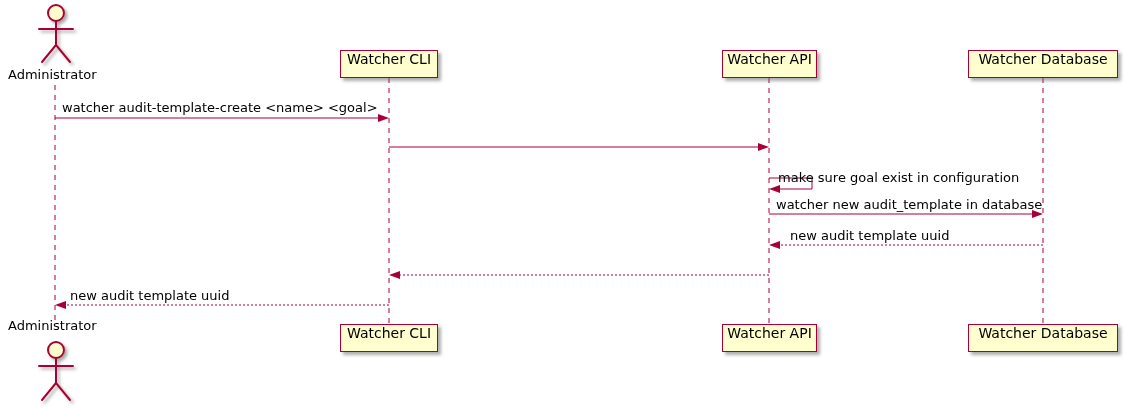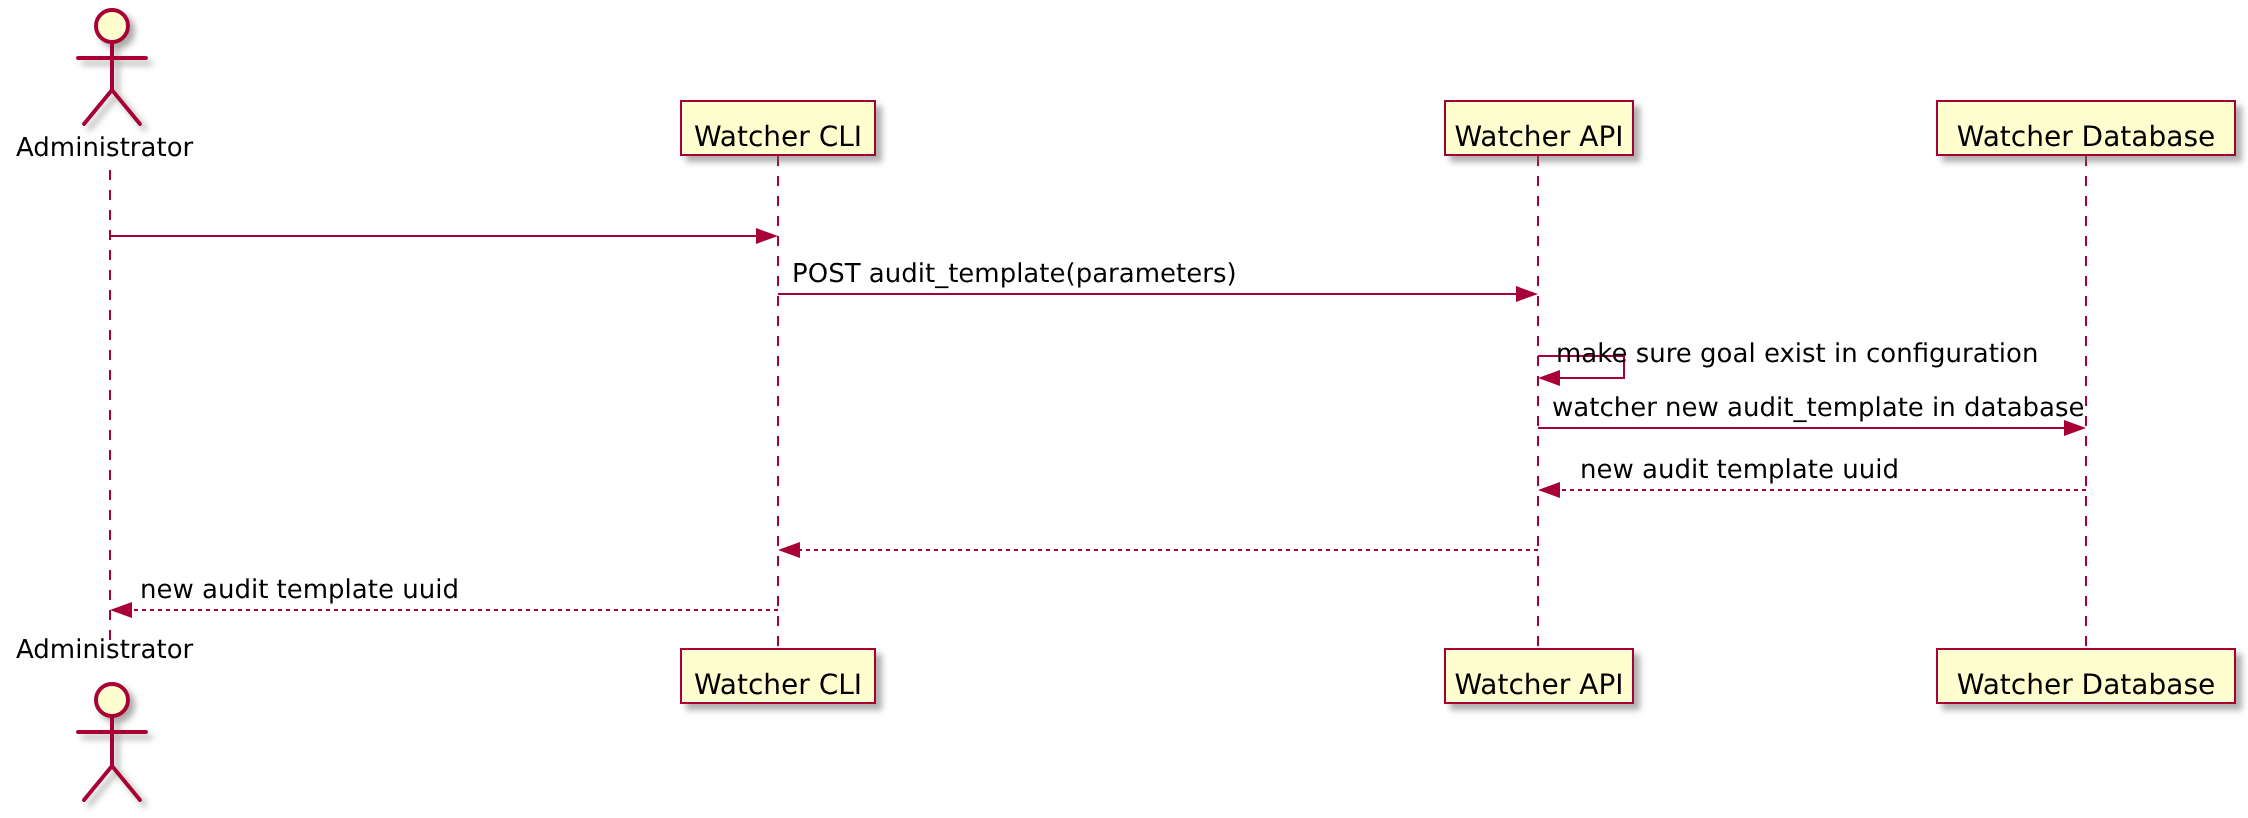--- a/index.html
+++ b/index.html
@@ -17,21 +17,21 @@
   .lifeline{stroke:var(--accent);stroke-width:1;stroke-dasharray:5 5;fill:none;}
   .msgline{stroke:var(--accent);stroke-width:1;fill:none;}
   .msgline.dashed{stroke-dasharray:2 2;}
   .arrowhead{fill:var(--accent);stroke:none;}
   .actor-stroke{stroke:var(--accent);stroke-width:2;fill:none;stroke-linecap:round;}
   .actor-head{fill:var(--fill);stroke:var(--accent);stroke-width:2;}
   .pbox{
     position:absolute;height:28px;background:var(--fill);
     border:1.8px solid var(--accent);
     box-shadow:3px 3px 3px rgba(110,110,110,.55);
-    display:flex;align-items:flex-end;justify-content:center;
+    display:flex;align-items:flex-start;justify-content:center;
     font-size:14px;color:var(--ink);white-space:nowrap;
   }
   .msg-label{
     position:absolute;font-size:13px;color:var(--ink);white-space:nowrap;line-height:14px;
   }
   .actor-label{
     position:absolute;font-size:13px;color:var(--ink);white-space:nowrap;line-height:14px;
   }
 </style>
 </head>
@@ -121,19 +121,19 @@
   <div class="pbox" style="left:340px;top:324px;width:98px">
     <span>Watcher CLI</span>
   </div>
   <div class="pbox" style="left:722px;top:324px;width:95px">
     <span>Watcher API</span>
   </div>
   <div class="pbox" style="left:968px;top:324px;width:150px">
     <span>Watcher Database</span>
   </div>
 
-  <div class="msg-label" style="left:396px;top:131px">POST audit_template(parameters)</div>
+  <div class="msg-label" style="left:62px;top:101px">watcher audit-template-create &lt;name&gt; &lt;goal&gt;</div>
   <div class="msg-label" style="left:778px;top:171px">make sure goal exist in configuration</div>
   <div class="msg-label" style="left:776px;top:198px">watcher new audit_template in database</div>
   <div class="msg-label" style="left:790px;top:229px">new audit template uuid</div>
   <div class="msg-label" style="left:70px;top:289px">new audit template uuid</div>
 
 </div>
 
 </body></html>

